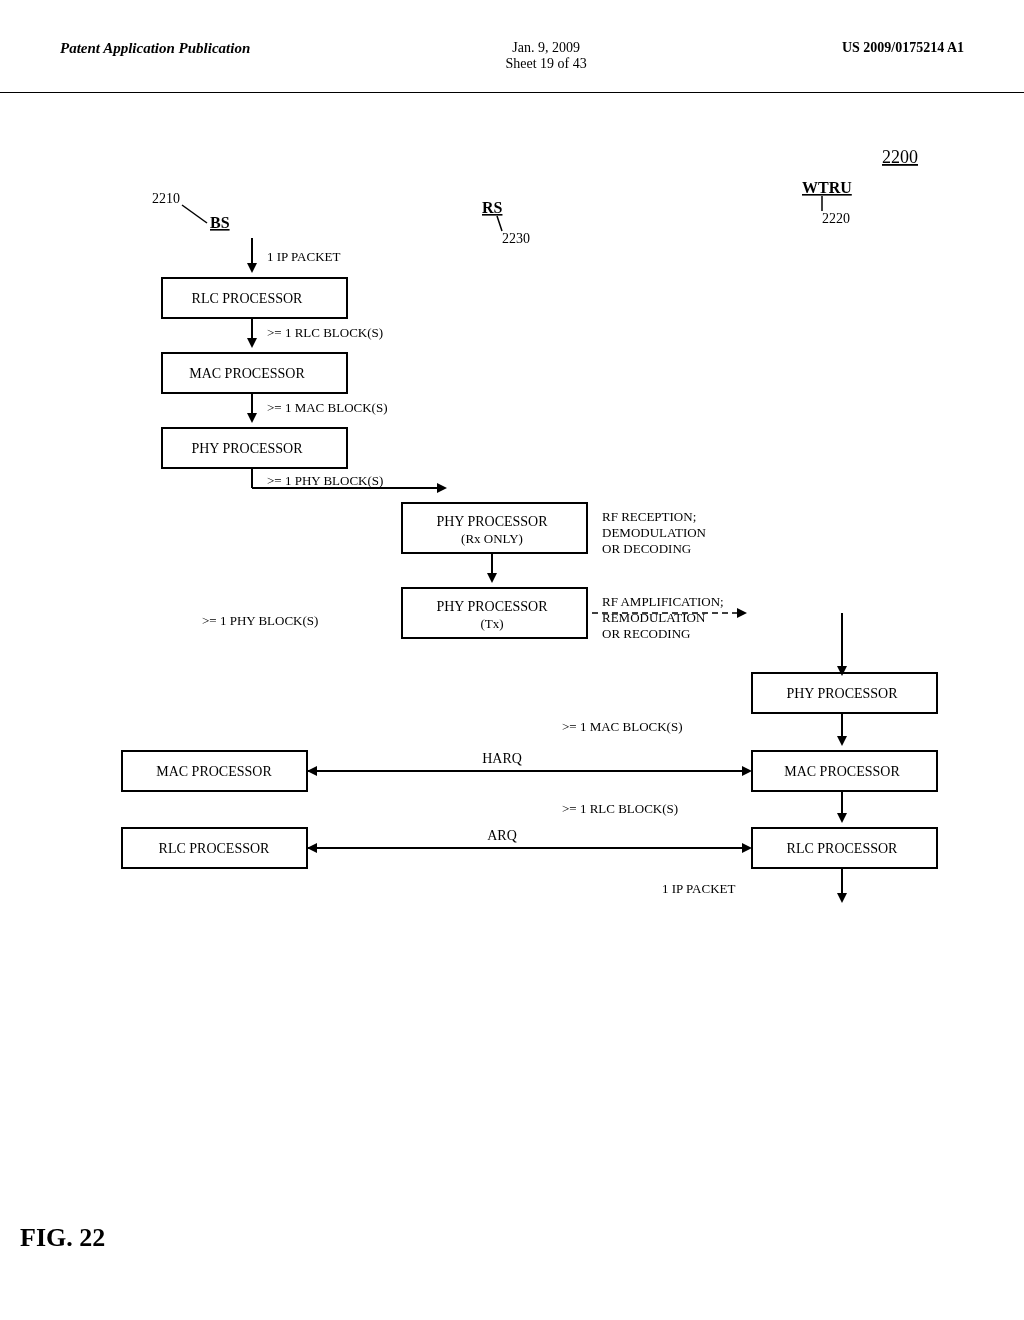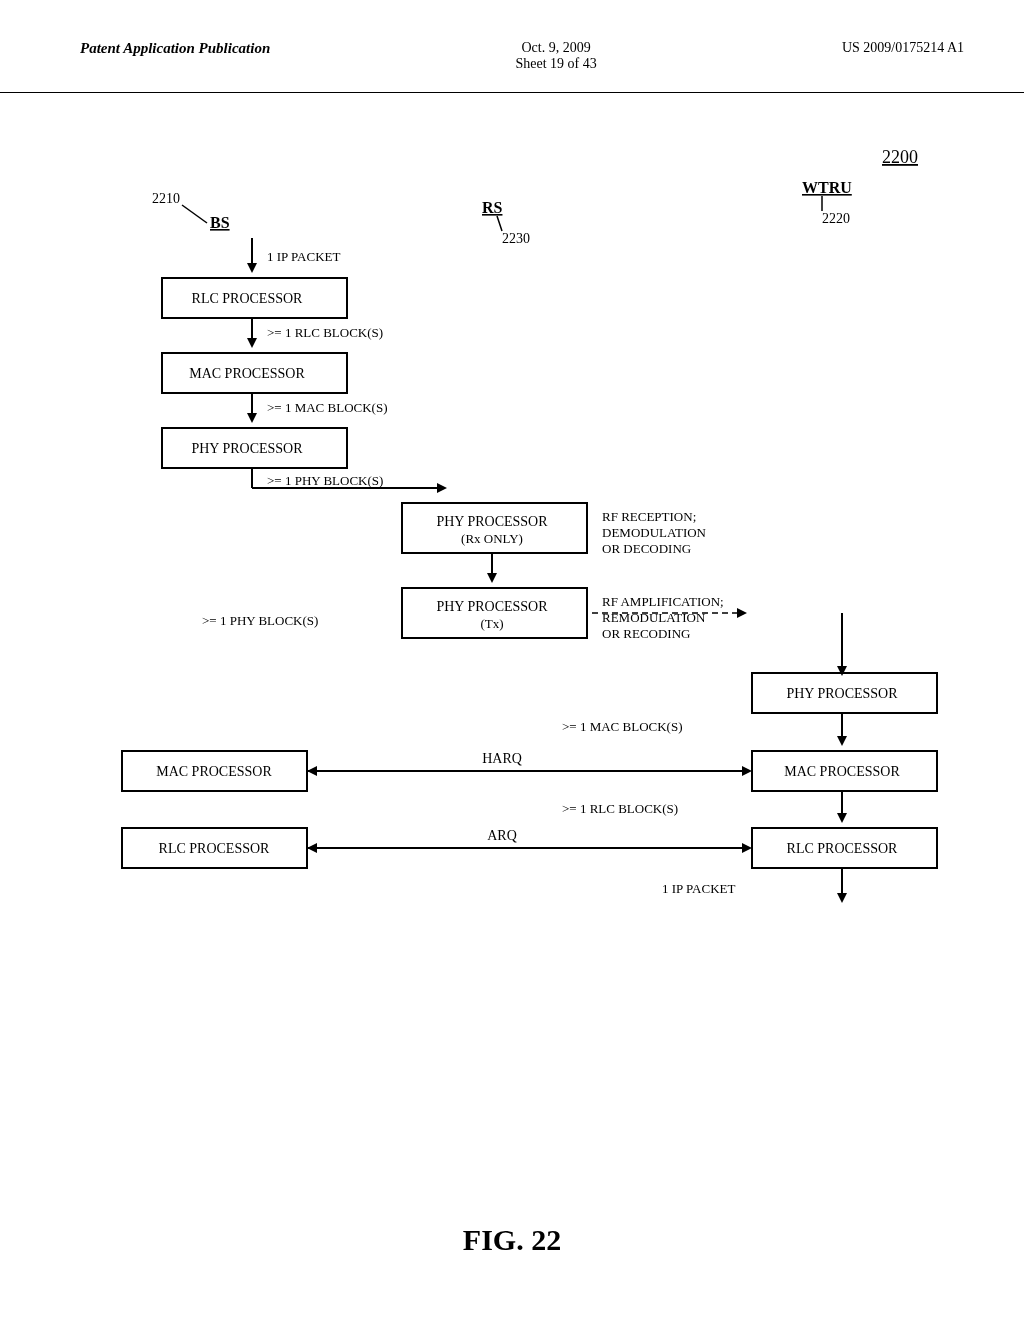--- a/index.html
+++ b/index.html
@@ -10,70 +10,69 @@
       min-height: 1320px;
       position: relative;
       overflow-x: hidden;
     }
 
     
     .header {
       display: flex;
       justify-content: space-between;
       align-items: flex-start;
-      padding: 40px 60px 20px 80px;
+      padding: 40px 60px 20px 60px;
       border-bottom: 1px solid #000;
     }
     .header-left {
       font-size: 15px;
       font-weight: bold;
       font-style: italic;
       max-width: 350px;
     }
     .header-center {
       font-size: 14px;
       text-align: center;
     }
     .header-right {
       font-size: 14px;
-      font-weight: normal;
+      font-weight: bold;
     }
 
     
     .diagram-area {
       position: relative;
       width: 100%;
       padding: 20px;
     }
 
     svg.main-diagram {
       display: block;
       margin: 0 auto;
       width: 900px;
       height: 1100px;
     }
 
     
     .fig-caption {
-      text-align: center;
-      font-size: 30px;
+      font-size: 26px;
       font-weight: bold;
       margin-top: 10px;
       margin-bottom: 30px;
     }
   </style>
 </head>
 <body>
 
 <div class="header">
   <div class="header-left">
     <span>Patent Application Publication</span>
   </div>
   <div class="header-center">
-    <div>Oct. 9, 2009</div>
+    <div>Jan. 9, 2009</div>
     <div>Sheet 19 of 43</div>
   </div>
   <div class="header-right">
     <span>US 2009/0175214 A1</span>
   </div>
 </div>
 
 <div class="diagram-area">
   <svg class="main-diagram" viewBox="0 0 900 1100">
 

